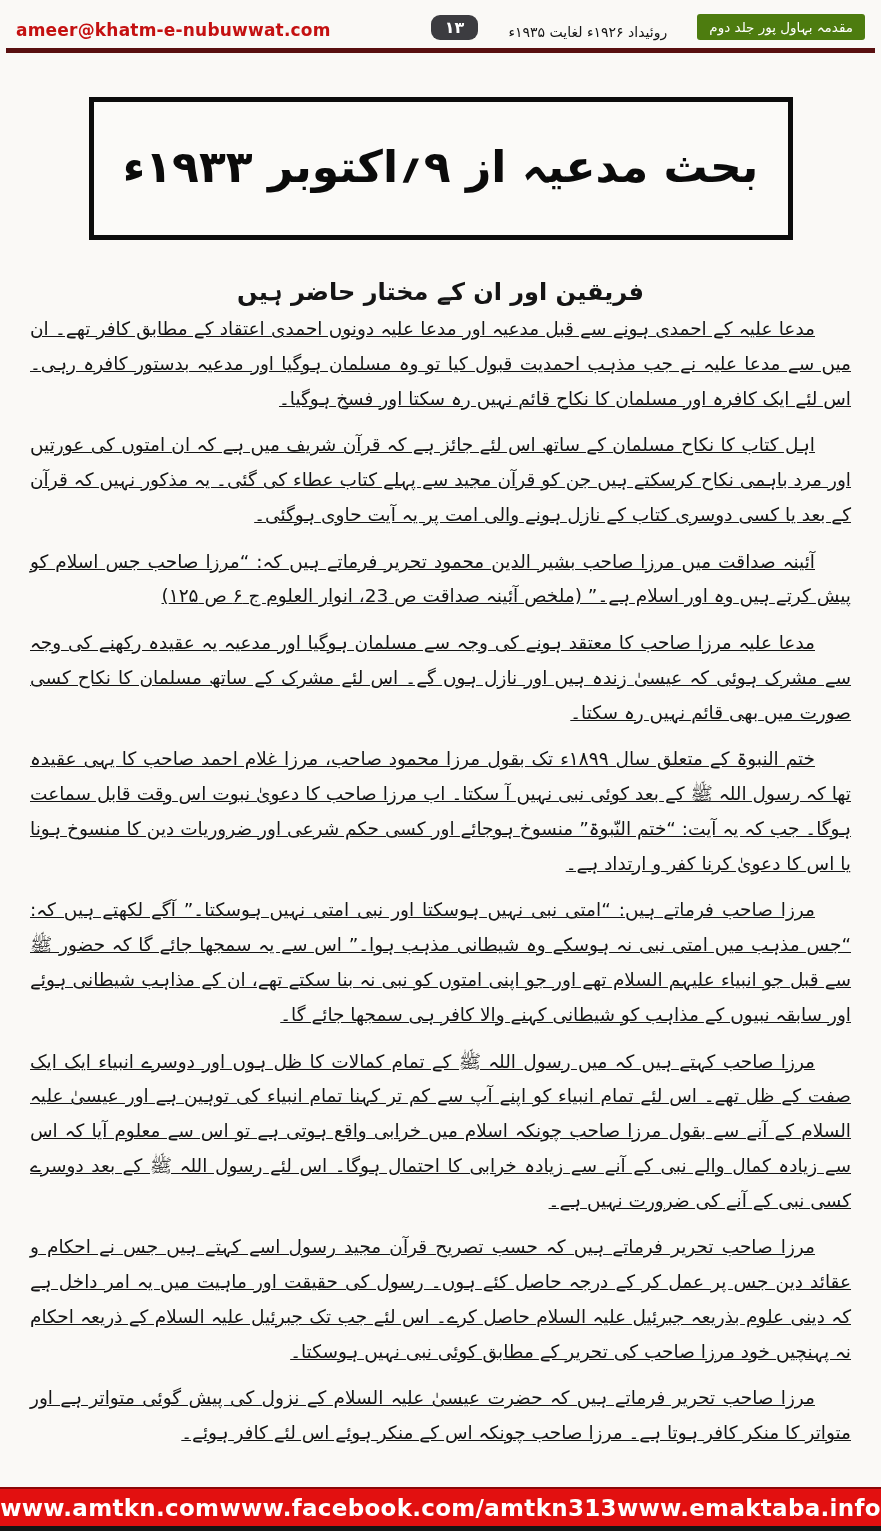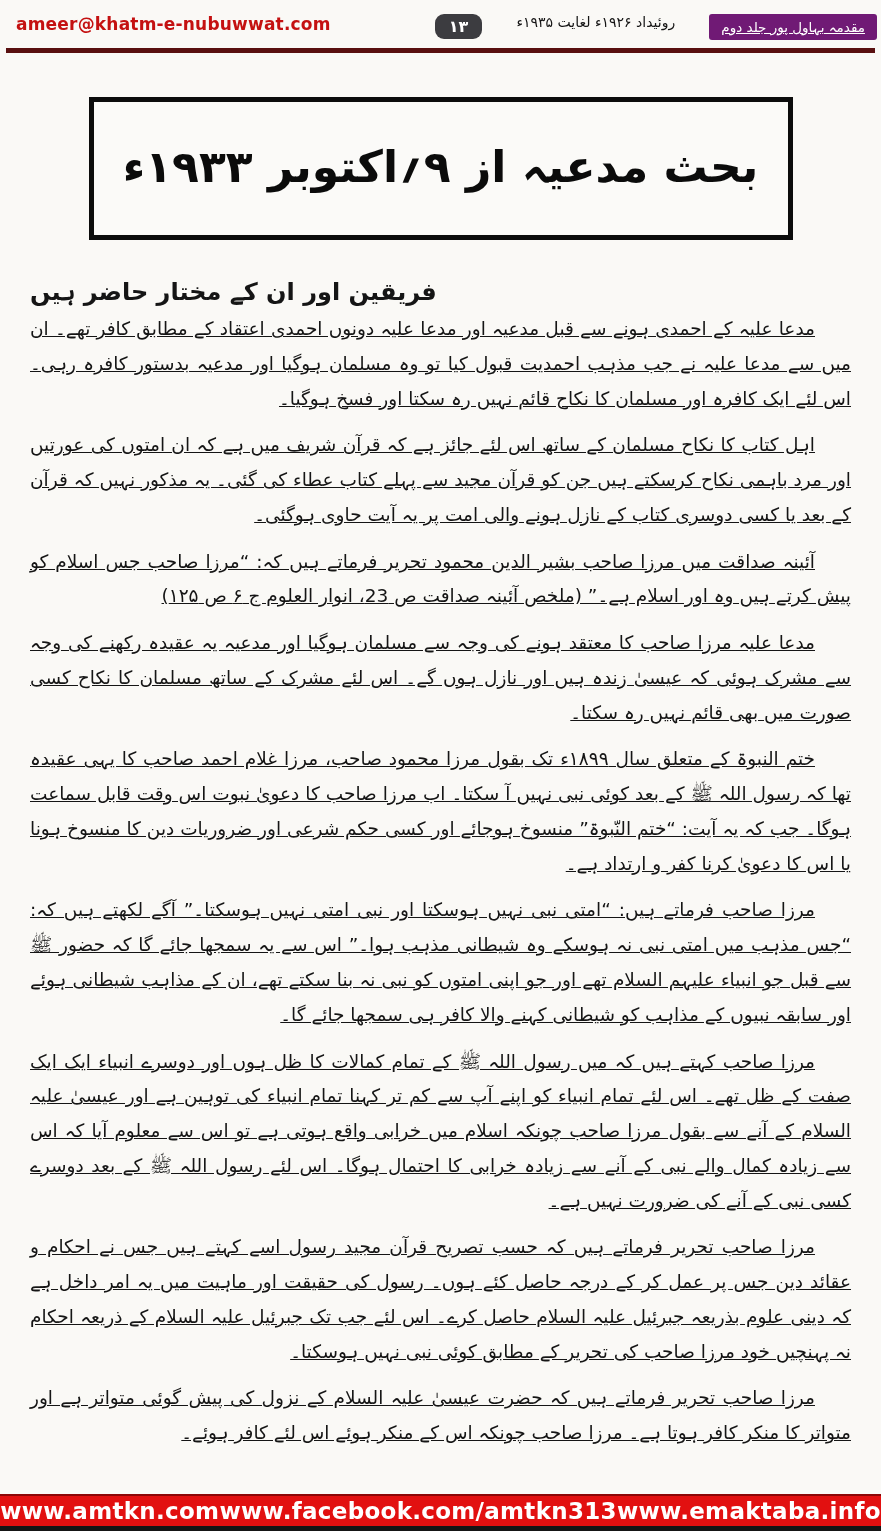--- a/index.html
+++ b/index.html
@@ -11,35 +11,35 @@
     position: relative;
     overflow: hidden;
   }
   .page {
     position: absolute; inset: 0;
     background: #faf9f6;
     display: flex; flex-direction: column;
   }
   
   .header {
-    display: flex; align-items: flex-start; justify-content: space-between;
-    padding: 14px 4px 8px 16px;
+    display: flex; align-items: flex-end; justify-content: space-between;
+    padding: 14px 16px 8px 16px;
   }
   .email { color: #c41111; font-weight: bold; font-size: 17px; letter-spacing: .2px; }
   .badge {
     background: #3c3c40; color: #fff;
     border-radius: 9px; padding: 3px 14px;
     font-size: 16px; font-weight: bold;
     margin-left: 70px;
   }
   .urdu { direction: rtl; unicode-bidi: isolate; }
   .daterange { font-size: 14px; color: #141414; }
   .booktitle {
-    background: #701a75; color: #fff;
-    padding: 5px 12px; font-size: 13.5px; border-radius: 3px; text-decoration: underline;
+    background: #4d7c0f; color: #fff;
+    padding: 5px 12px; font-size: 13.5px; border-radius: 3px;
   }
   .header-rule {
     height: 3px; margin: 0 6px;
     border-top: 3px solid #591010;
     border-bottom: 2px solid #591010;
   }
   
   .title-box {
     width: 700px; margin: 46px auto 10px auto;
     border: 3px solid #0c0c0c;
@@ -54,31 +54,31 @@
   
   .content {
     flex: 1;
     padding: 8px 30px 0 30px;
     color: #151515;
     text-align: justify;
   }
   .content h2 {
     font-size: 24px; font-weight: 700;
     margin: 22px 0 6px 0;
-    text-align: left;
+    text-align: center;
   }
   .content p {
     font-size: 18.5px; line-height: 1.88;
     margin: 6px 0 12px 0;
     text-indent: 36px;
     text-decoration: underline;
   }
   
   .footer {
-    height: 37px;
+    height: 44px;
     background: #e21010;
     border-top: 2px solid #8c0707;
     border-bottom: 5px solid #151515;
     display: flex; align-items: center; justify-content: space-evenly;
     direction: ltr;
   }
   .footer .url {
     color: #ffffff; font-weight: bold; font-size: 23px; letter-spacing: .3px;
     white-space: nowrap;
   }

